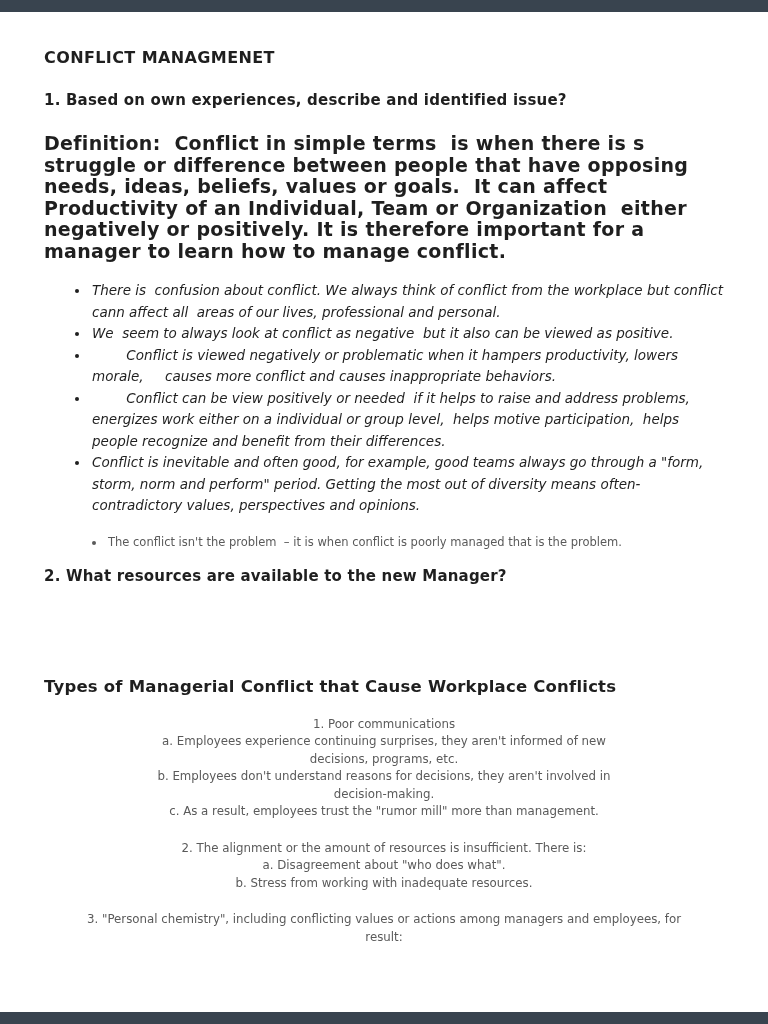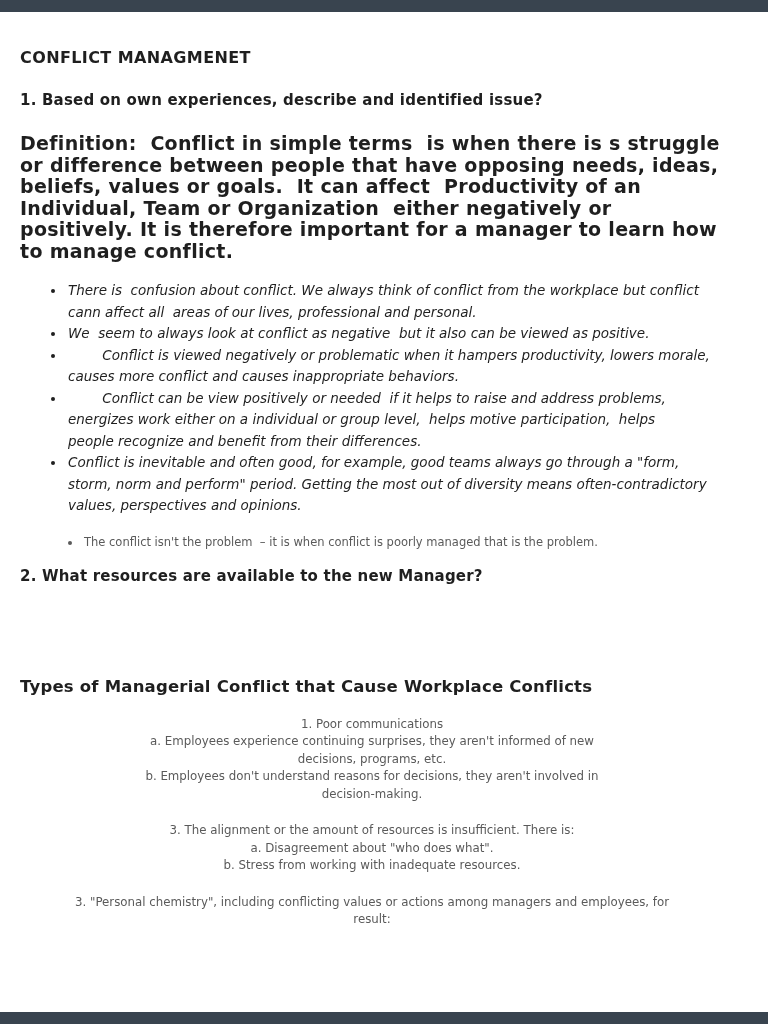--- a/index.html
+++ b/index.html
@@ -19,21 +19,21 @@
     position: absolute;
     left: 0;
     width: 768px;
     height: 12px;
     background: var(--bar-color, #39444f);
   }
   .edge-bar.top { top: 0; }
   .edge-bar.bottom { bottom: 0; }
 
   .content {
-    padding: 36px 44px 0 20px;
+    padding: 36px 44px 0 44px;
   }
 
   .doc-title {
     font-size: 16px;
     font-weight: bold;
     letter-spacing: 0.4px;
     margin: 12px 0 0 0;
   }
 
   .question-heading {
@@ -133,24 +133,25 @@
   <h2 class="question-heading q2-heading">2. What resources are available to the new Manager?</h2>
 
   <h2 class="section-title">Types of Managerial Conflict that Cause Workplace Conflicts</h2>
 
   <div class="causes-block">
     <div class="line">1. Poor communications</div>
     <div class="line">a. Employees experience continuing surprises, they aren't informed of new</div>
     <div class="line">decisions, programs, etc.</div>
     <div class="line">b. Employees don't understand reasons for decisions, they aren't involved in</div>
     <div class="line">decision-making.</div>
+    <div class="line">c. As a result, employees trust the "rumor mill" more than management.</div>
   </div>
 
   <div class="causes-block">
-    <div class="line">3. The alignment or the amount of resources is insufficient. There is:</div>
+    <div class="line">2. The alignment or the amount of resources is insufficient. There is:</div>
     <div class="line">a. Disagreement about "who does what".</div>
     <div class="line">b. Stress from working with inadequate resources.</div>
   </div>
 
   <div class="causes-block">
     <div class="line">3. "Personal chemistry", including conflicting values or actions among managers and employees, for</div>
     <div class="line">result:</div>
   </div>
 
 </div>

